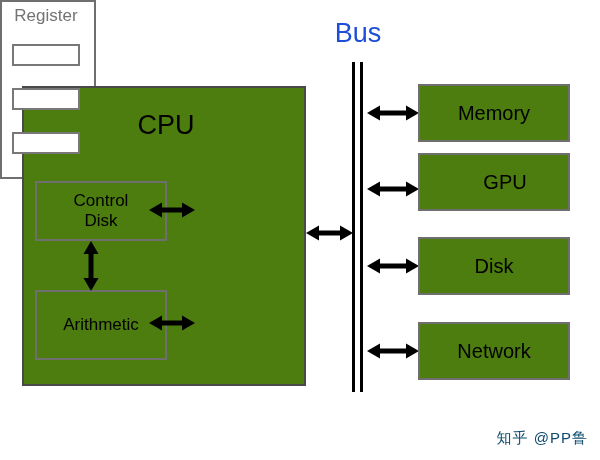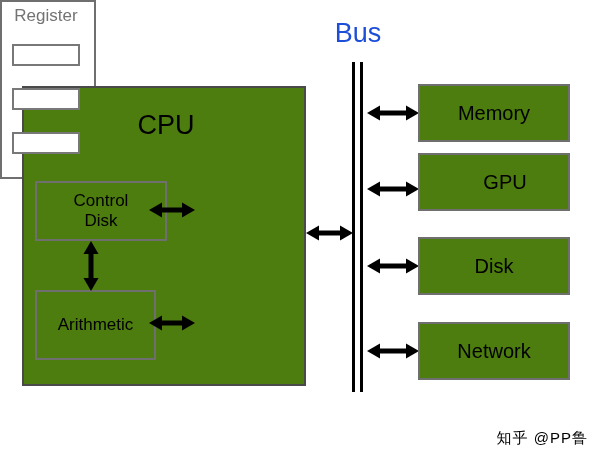--- a/index.html
+++ b/index.html
@@ -59,21 +59,21 @@
     left: 35px;
     top: 181px;
     width: 132px;
     height: 60px;
     font-size: 17px;
   }
   
   #alu-box {
     left: 35px;
     top: 290px;
-    width: 121px;
+    width: 132px;
     height: 70px;
     font-size: 17px;
   }
 
   
   #register-box {
     left: 196px;
     top: 186px;
     width: 92px;
     height: 175px;
@@ -159,21 +159,21 @@
   #arrow-bus-1 { top: 178px; }
   #arrow-bus-2 { top: 255px; }
   #arrow-bus-3 { top: 340px; }
 
   
   #watermark {
     position: absolute;
     right: 12px;
     bottom: 12px;
     font-size: 15px;
-    color: #000000;
+    color: #0c4a6e;
     letter-spacing: 1px;
     user-select: none;
   }
 </style>
 </head>
 <body>
 
 <div id="stage">
 
   <div class="box" id="cpu-box">

